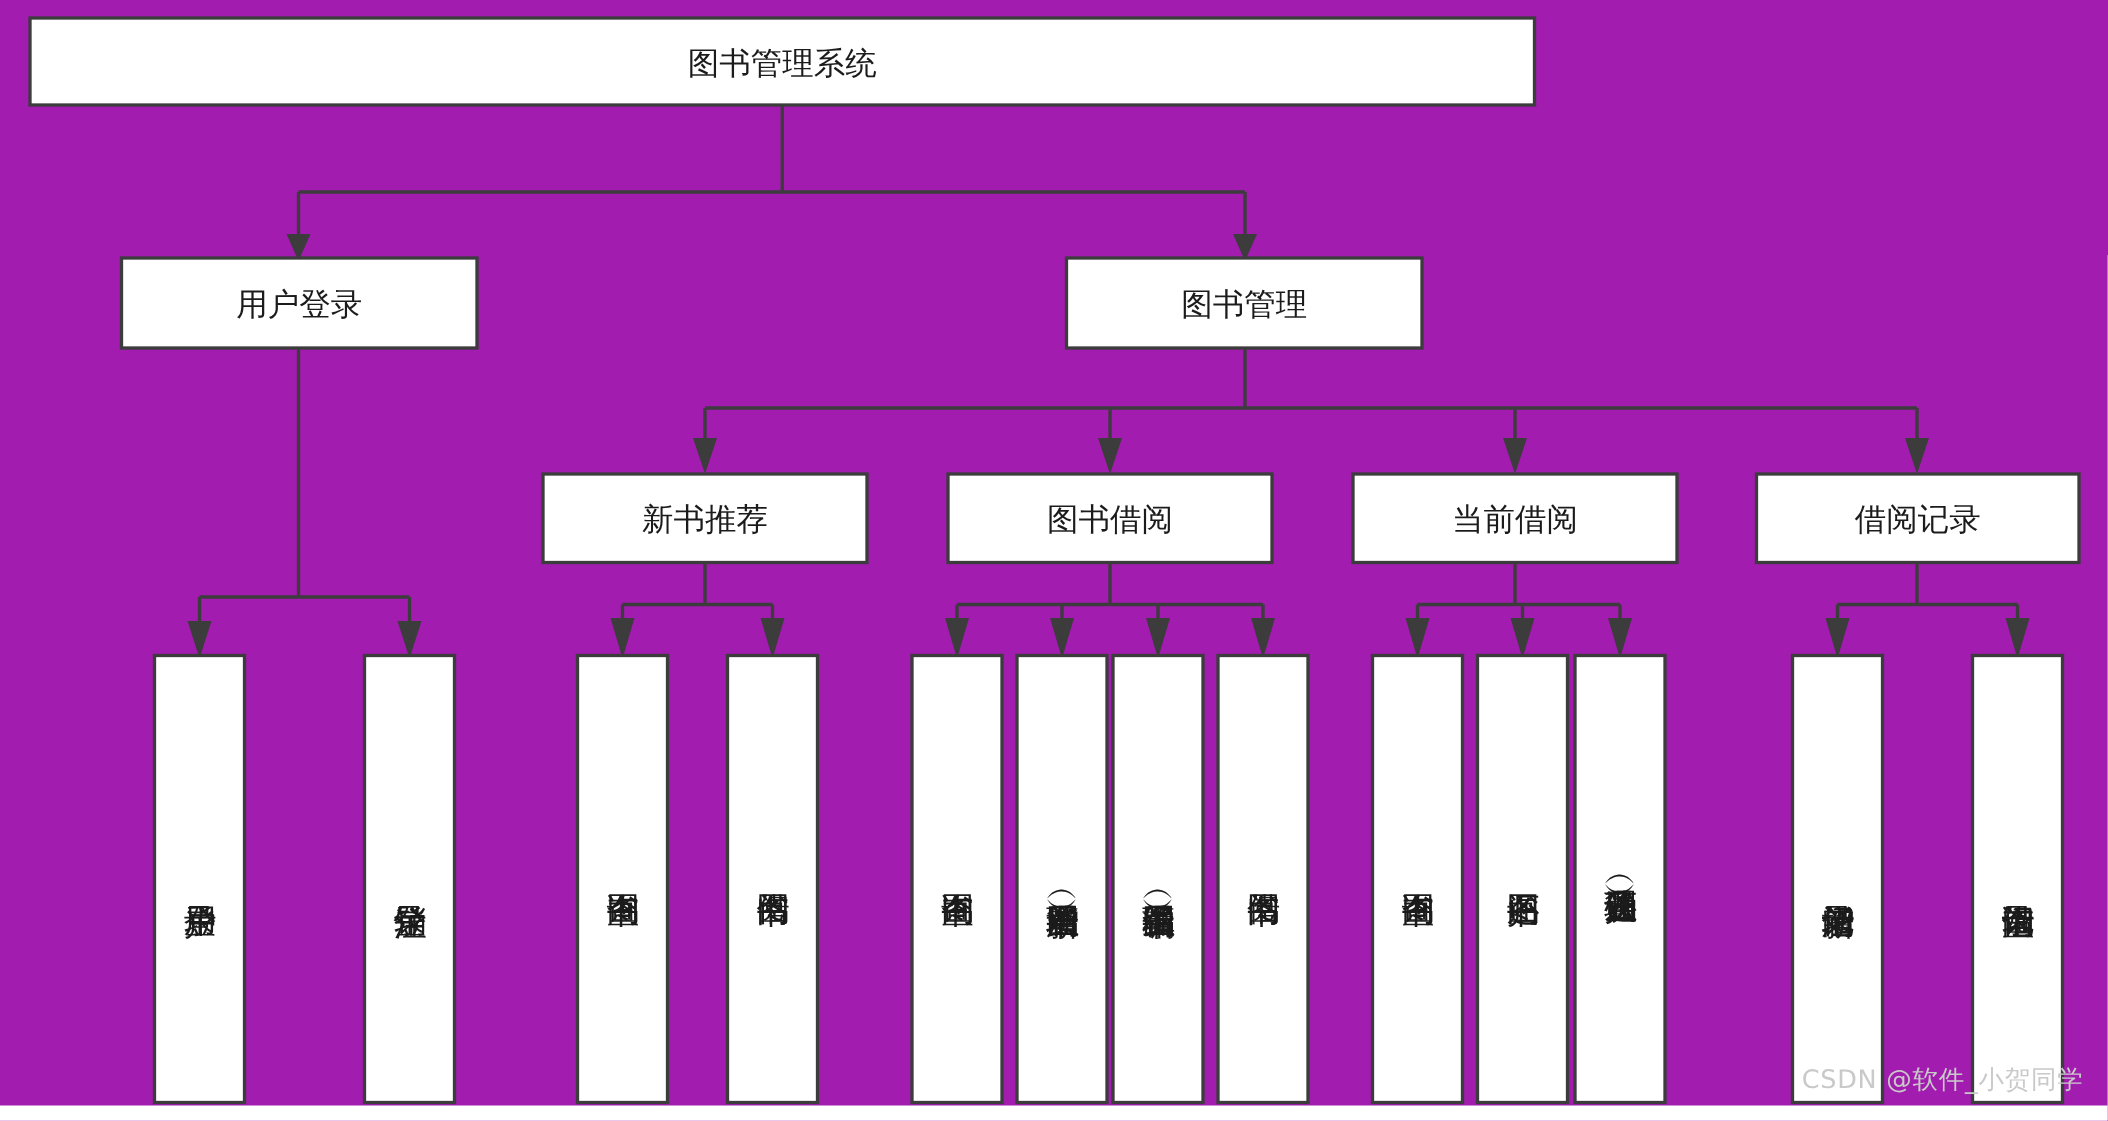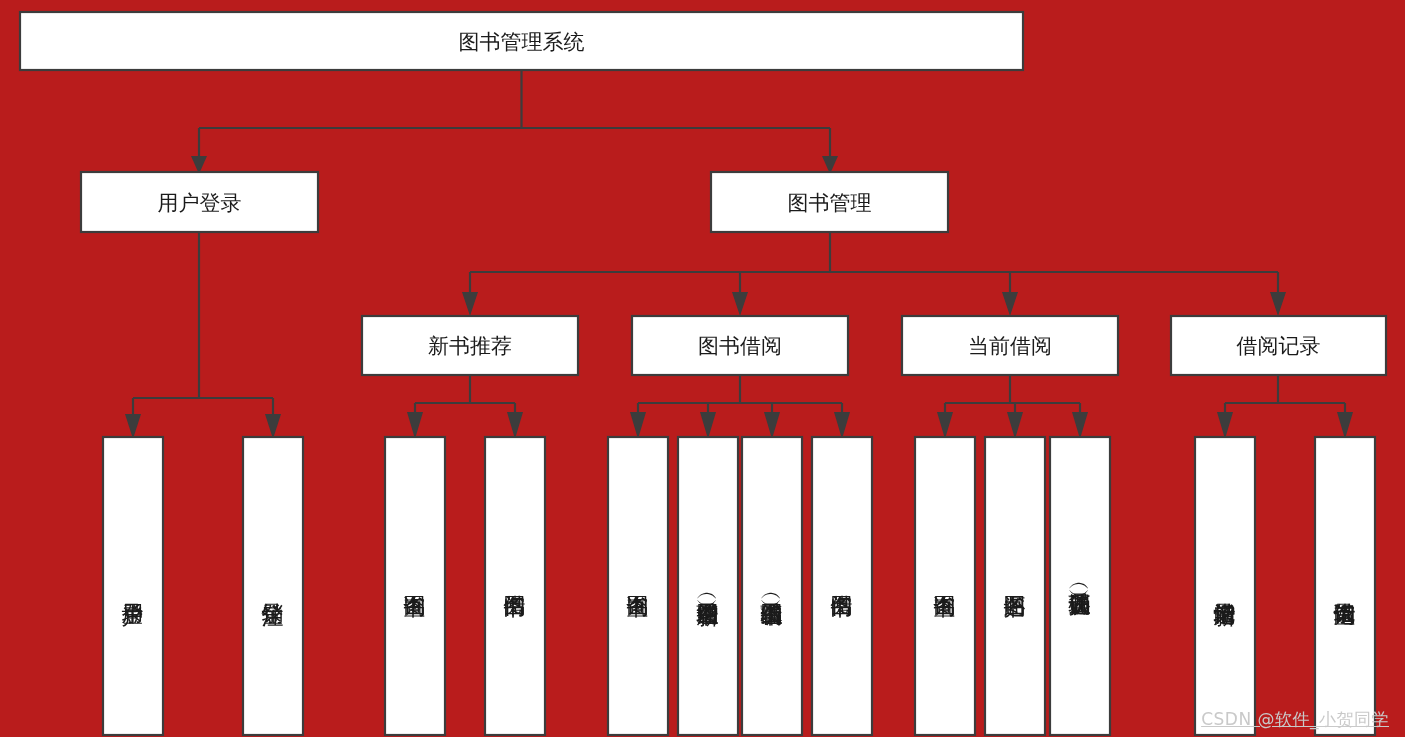--- a/index.html
+++ b/index.html
@@ -11,21 +11,21 @@
   body {
     width: 1405px;
     height: 747px;
     overflow: hidden;
     font-family: "DejaVu Sans", "Liberation Sans", sans-serif;
   }
   #diagram-root {
     position: relative;
     width: 1405px;
     height: 737px;
-    background: #b91c1c;
+    background: #a21caf;
   }
   svg#tree-svg {
     position: absolute;
     top: 0;
     left: 0;
     width: 1405px;
     height: 747px;
     display: block;
   }
   .node-box {
@@ -64,21 +64,20 @@
     position: absolute;
     right: 16px;
     bottom: 6px;
     color: #c9c9c9;
     font-size: 17px;
     font-family: "DejaVu Sans", "Liberation Sans", sans-serif;
     letter-spacing: 0.5px;
     user-select: none;
     pointer-events: none;
     white-space: nowrap;
-    text-decoration: underline;
   }
 </style>
 </head>
 <body>
 
 <div id="diagram-root">
 
   <svg id="tree-svg" viewBox="0 0 1405 747" xmlns="http://www.w3.org/2000/svg">
 
     <g>

